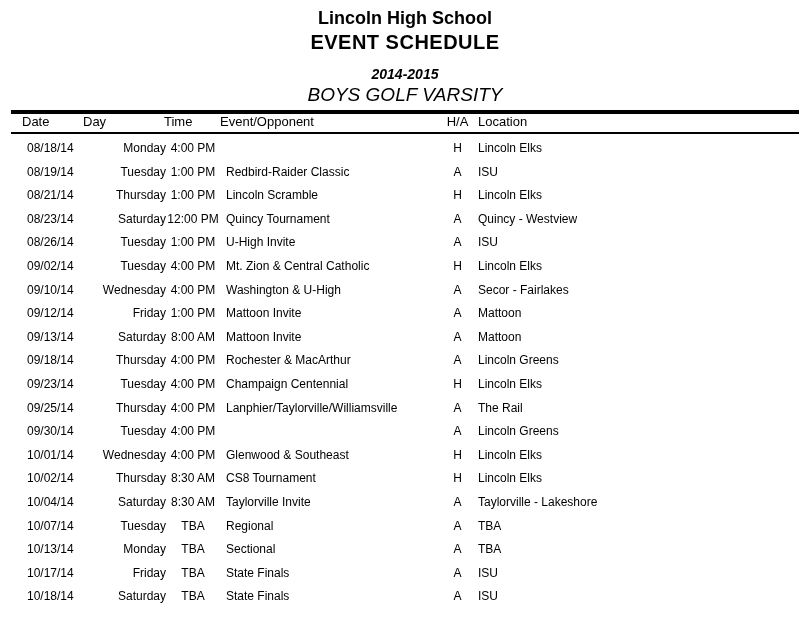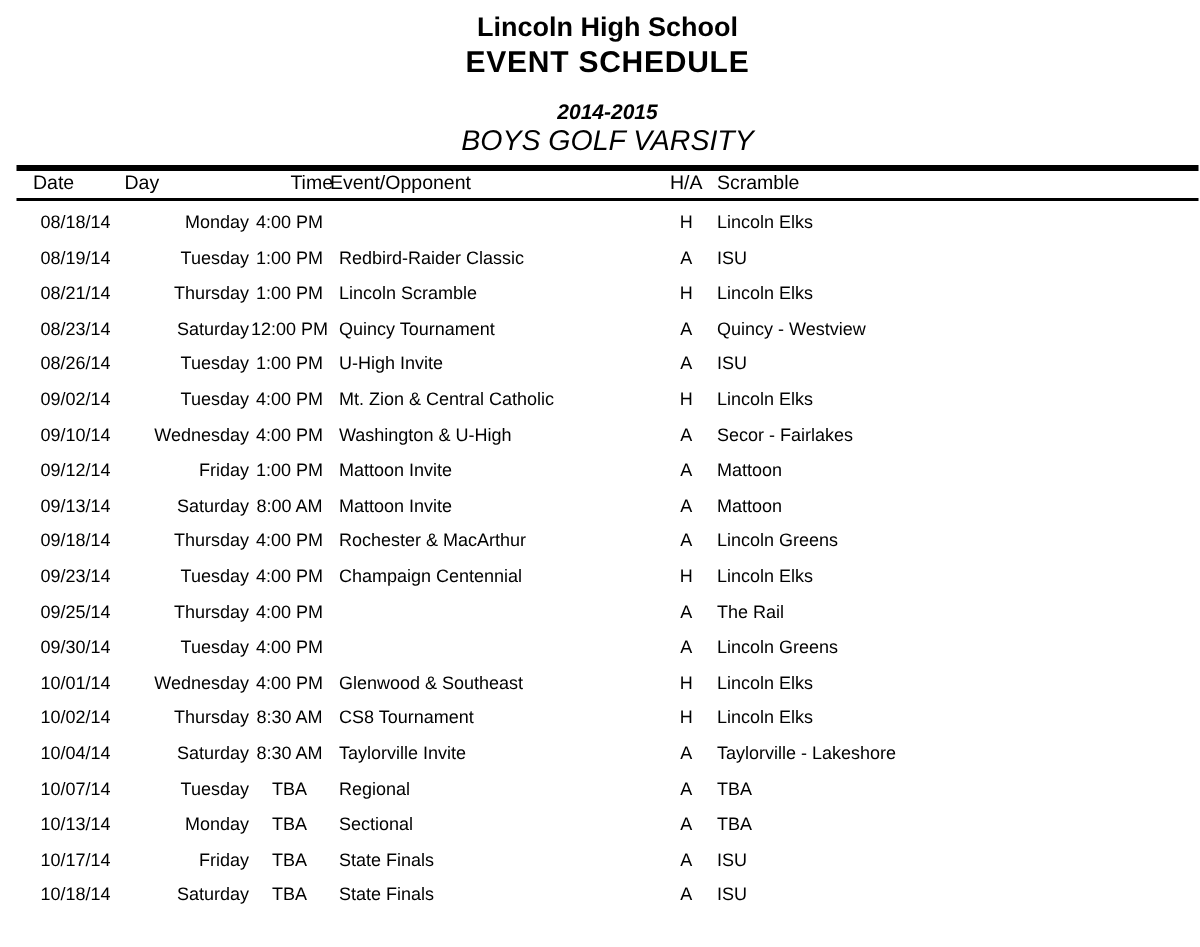--- a/index.html
+++ b/index.html
@@ -27,21 +27,21 @@
   .cell { position:absolute; top:2px; white-space:nowrap; }
   .c-date  { left:27px; }
   .c-day   { left:82px;  width:84px; text-align:right; }
   .c-time  { left:164px; width:58px; text-align:center; }
   .c-event { left:226px; }
   .c-ha    { left:440px; width:35px; text-align:center; }
   .c-loc   { left:478px; }
 
   .h-date  { left:22px;  top:1px; }
   .h-day   { left:83px;  top:1px; }
-  .h-time  { left:164px; top:1px; width:58px; text-align:right; }
+  .h-time  { left:164px; top:1px; width:58px; text-align:left; }
   .h-event { left:220px; top:1px; }
   .h-ha    { left:440px; top:1px; width:35px; text-align:center; }
   .h-loc   { left:478px; top:1px; }
 </style>
 </head>
 <body>
 
 <div class="page">
 
   <div class="titleblock">
@@ -52,21 +52,21 @@
   </div>
 
   <div class="rule-thick"></div>
 
   <div class="thead">
     <span class="cell h-date">Date</span>
     <span class="cell h-day">Day</span>
     <span class="cell h-time">Time</span>
     <span class="cell h-event">Event/Opponent</span>
     <span class="cell h-ha">H/A</span>
-    <span class="cell h-loc">Scramble</span>
+    <span class="cell h-loc">Location</span>
   </div>
 
   <div class="rule-thin"></div>
 
   <div class="rows">
       <div class="row">
     <span class="cell c-date">08/18/14</span>
     <span class="cell c-day">Monday</span>
     <span class="cell c-time">4:00 PM</span>
     <span class="cell c-ha">H</span>
@@ -149,20 +149,21 @@
     <span class="cell c-day">Tuesday</span>
     <span class="cell c-time">4:00 PM</span>
     <span class="cell c-event">Champaign Centennial</span>
     <span class="cell c-ha">H</span>
     <span class="cell c-loc">Lincoln Elks</span>
   </div>
       <div class="row">
     <span class="cell c-date">09/25/14</span>
     <span class="cell c-day">Thursday</span>
     <span class="cell c-time">4:00 PM</span>
+    <span class="cell c-event">Lanphier/Taylorville/Williamsville</span>
     <span class="cell c-ha">A</span>
     <span class="cell c-loc">The Rail</span>
   </div>
       <div class="row">
     <span class="cell c-date">09/30/14</span>
     <span class="cell c-day">Tuesday</span>
     <span class="cell c-time">4:00 PM</span>
     <span class="cell c-ha">A</span>
     <span class="cell c-loc">Lincoln Greens</span>
   </div>

